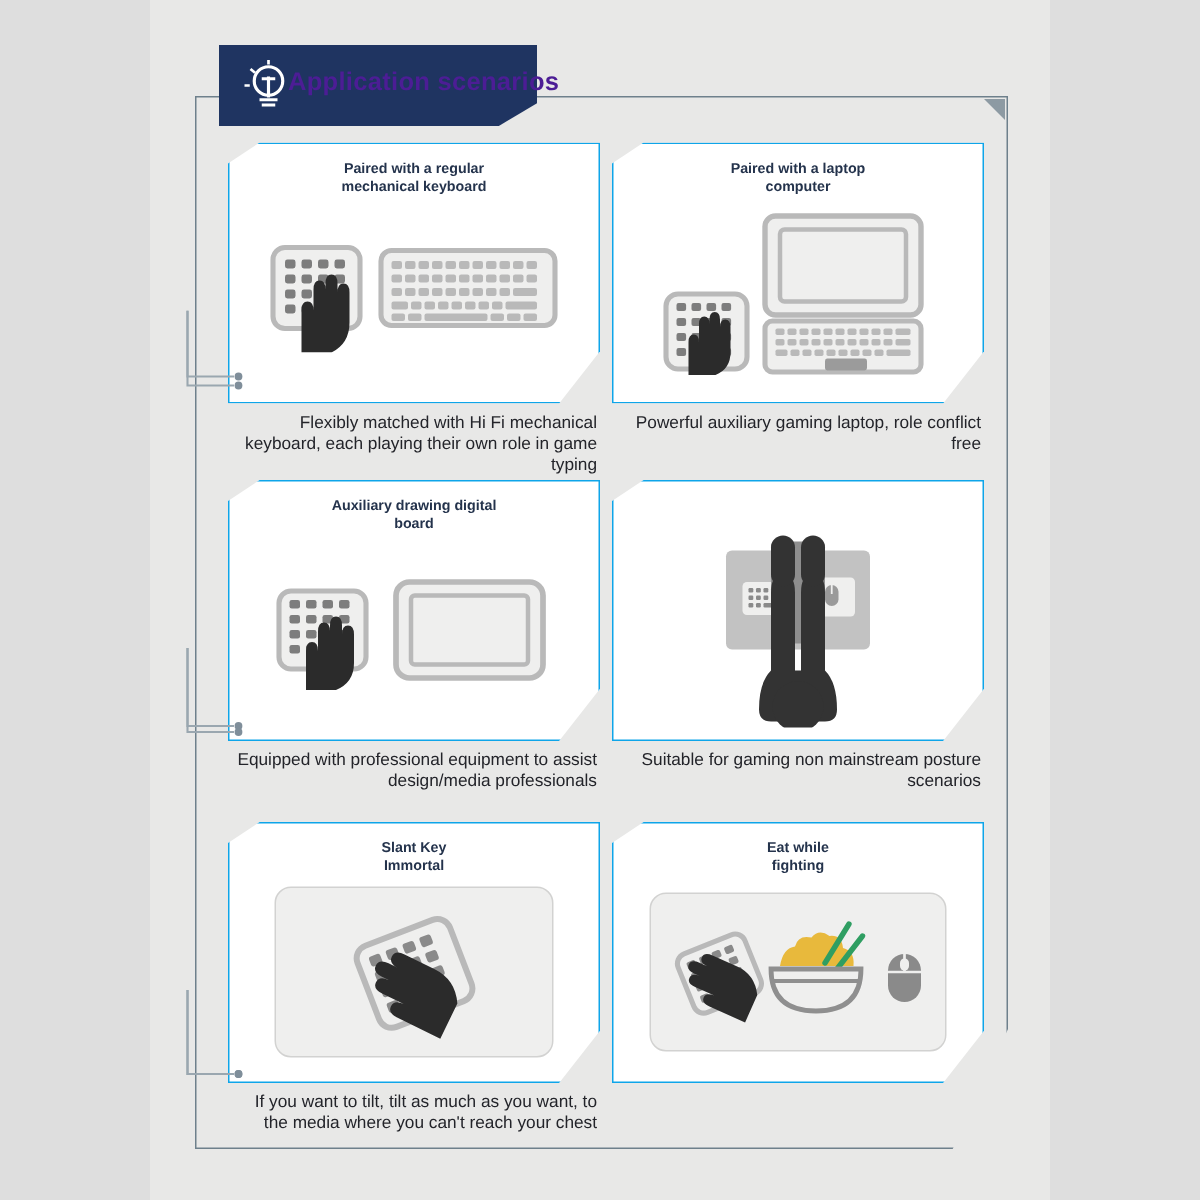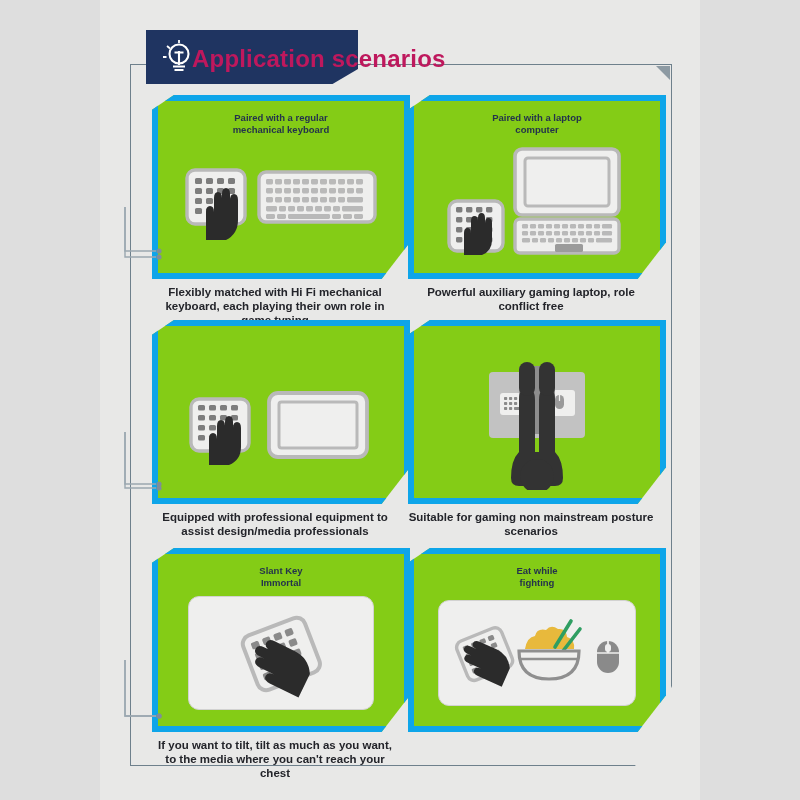--- a/index.html
+++ b/index.html
@@ -35,51 +35,51 @@
   .banner{
     position:absolute;left:146px;top:30px;width:212px;height:54px;
     background:#1f3461;
     -webkit-clip-path:polygon(0 0,100% 0,100% 72%,88% 100%,0 100%);
     clip-path:polygon(0 0,100% 0,100% 72%,88% 100%,0 100%);
     display:flex;align-items:center;
   }
   .bulb{margin-left:16px;width:34px;height:36px;flex:none;}
   .banner-title{
     position:absolute;left:192px;top:45px;
-    color:#be185d;font-size:24px;font-weight:bold;
+    color:#4c1d95;font-size:17px;font-weight:bold;
     letter-spacing:.2px;white-space:nowrap;
   }
   
   .grid{position:absolute;left:130px;top:64px;width:540px;height:700px;}
   .cell{position:absolute;width:246px;}
   .col-a{left:22px;}
   .col-b{left:278px;}
   .row-1{top:31px;}
   .row-2{top:256px;}
   .row-3{top:484px;}
   .card{
     position:relative;width:246px;height:172px;
-    background:#84cc16;
-    border:6px solid #0ea5e9;
+    background:#ffffff;
+    border:1px solid #0ea5e9;
     -webkit-clip-path:polygon(8.5% 0,100% 0,100% 80%,89% 100%,0 100%,0 8%);
     clip-path:polygon(8.5% 0,100% 0,100% 80%,89% 100%,0 100%,0 8%);
   }
   .card-title{
     position:absolute;left:0;right:0;top:11px;
     text-align:center;color:#24334c;
     font-size:9.5px;font-weight:bold;line-height:12px;
     padding:0 34px;
   }
   .card-art{
     position:absolute;left:0;right:0;top:34px;bottom:8px;
     display:flex;align-items:center;justify-content:center;
   }
   .caption{
-    margin-top:6px;width:246px;text-align:center;
-    color:#23242a;font-size:11.5px;font-weight:bold;line-height:14px;
+    margin-top:6px;width:246px;text-align:right;
+    color:#23242a;font-size:11.5px;font-weight:normal;line-height:14px;
   }
   
   .conn{position:absolute;width:44px;height:60px;pointer-events:none;}
   
   .innerbox{
     width:184px;height:112px;border:1.4px solid #d2d2d1;border-radius:11px;
     display:flex;align-items:center;justify-content:center;background:#efefee;
   }
   .innerbox.wide{width:196px;height:104px;}
 </style>
@@ -266,20 +266,21 @@
       </div>
       <div class="caption">Powerful auxiliary gaming laptop, role conflict free</div>
       <svg class="conn" style="left:-286px;top:112px;" viewBox="0 0 44 60">
         <path d="M3 0 L3 50 L34 50" fill="none" stroke="#9aa7b0" stroke-width="1.4"></path>
         <circle cx="37" cy="50" r="2.6" fill="#7f8e9a"></circle>
       </svg>
     </div>
 
     <div class="cell col-a row-2">
       <div class="card">
+        <div class="card-title">Auxiliary drawing digital<br>board</div>
         <div class="card-art">
           <svg width="200" height="80" viewBox="0 0 200 80">
             <rect x="10" y="14" width="58" height="52" rx="8" fill="#efefee" stroke="#b9b9b9" stroke-width="3.4"></rect>
             <g fill="#7d7d7d">
               <rect x="17" y="20" width="7" height="5.6" rx="1.5"></rect>
                 <rect x="28" y="20" width="7" height="5.6" rx="1.5"></rect>
               <rect x="39" y="20" width="7" height="5.6" rx="1.5"></rect>
                 <rect x="50" y="20" width="7" height="5.6" rx="1.5"></rect>
               <rect x="17" y="30" width="7" height="5.6" rx="1.5"></rect>
                 <rect x="28" y="30" width="7" height="5.6" rx="1.5"></rect>

